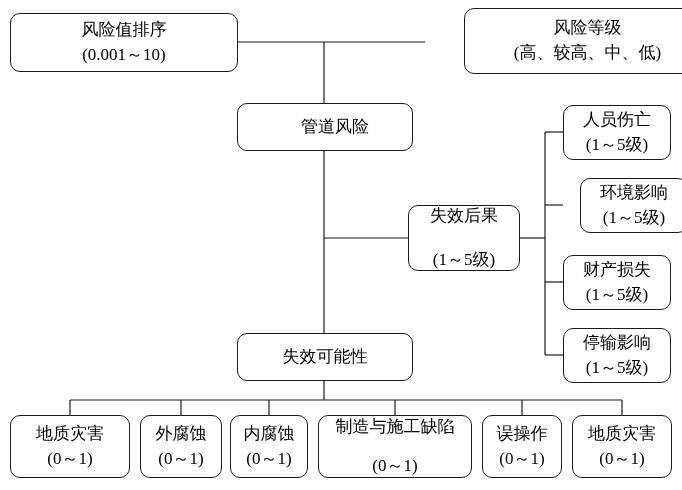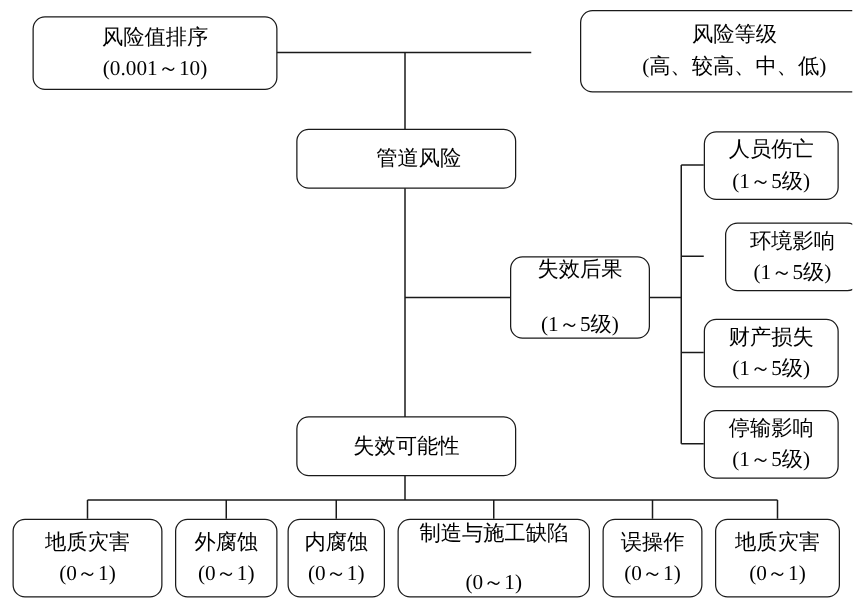--- a/index.html
+++ b/index.html
@@ -65,21 +65,21 @@
     <line x1="70" y1="400" x2="622" y2="400"></line>
 
     <line x1="70" y1="400" x2="70" y2="415"></line>
     <line x1="181" y1="400" x2="181" y2="415"></line>
     <line x1="269" y1="400" x2="269" y2="415"></line>
     <line x1="395" y1="400" x2="395" y2="415"></line>
     <line x1="522" y1="400" x2="522" y2="415"></line>
     <line x1="622" y1="400" x2="622" y2="415"></line>
   </svg>
 
-  <div class="node" style="left:26px; top:13px; width:196px; height:59px;">
+  <div class="node" style="left:10px; top:13px; width:228px; height:59px;">
     <span>风险值排序</span>
     <span>(0.001～10)</span>
   </div>
 
   <div class="node" style="left:425px; top:8px; width:247px; height:66px;margin-left:39px;">
     <span>风险等级</span>
     <span>(高、较高、中、低)</span>
   </div>
 
   <div class="node" style="left:237px; top:103px; width:176px; height:48px;padding-left:24px;">

